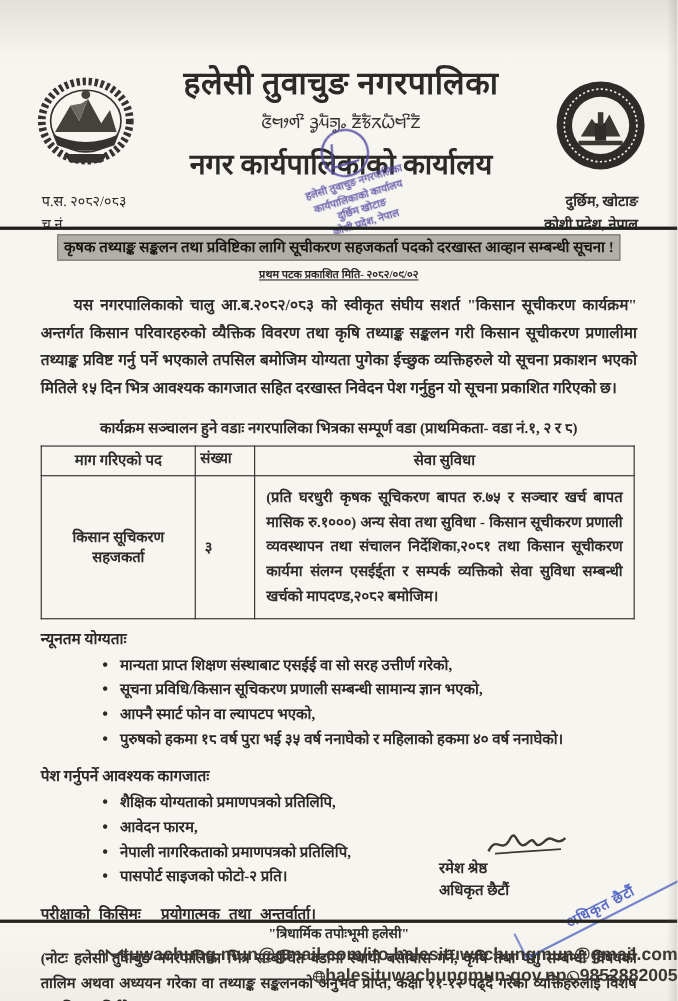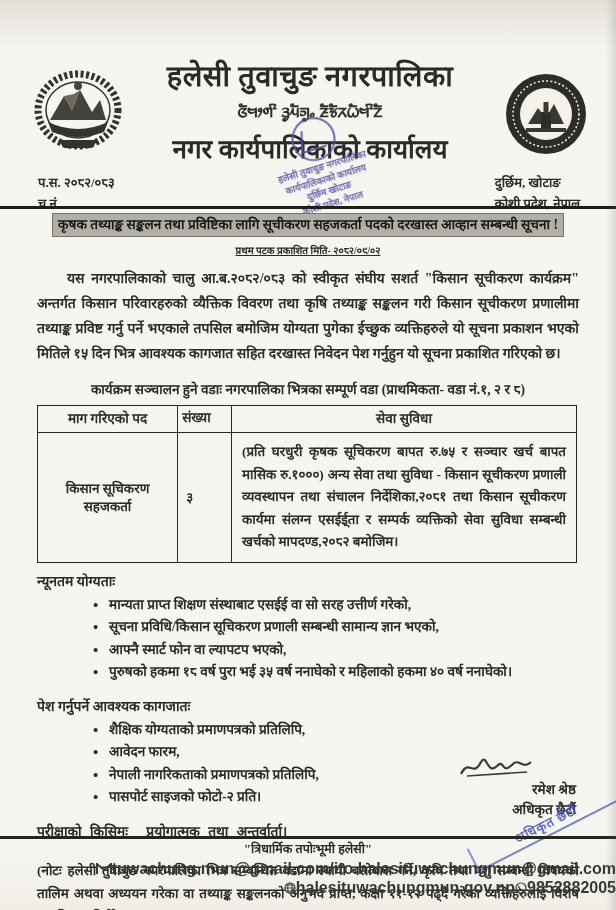--- a/index.html
+++ b/index.html
@@ -22,28 +22,28 @@
   }
   .page::before{ 
     content:"";position:absolute;top:0;left:0;right:0;height:48px;
     background:linear-gradient(180deg,rgba(120,116,110,.10),rgba(120,116,110,0));
     pointer-events:none;
   }
 
   
   .head-center{position:absolute;top:56px;left:120px;width:380px;text-align:center;}
   .muni-name{font-size:29px;font-weight:700;line-height:40px;margin:0;letter-spacing:.5px;}
-  .kirat-line{font-size:19px;font-weight:700;line-height:30px;color:#33322e;}
+  .kirat-line{font-size:19px;font-weight:400;line-height:30px;color:#33322e;}
   .office-name{font-size:26px;font-weight:700;line-height:40px;margin:4px 0 0 0;}
 
   .emblem-left{position:absolute;top:66px;left:34px;width:88px;height:100px;}
   .seal-right{position:absolute;top:72px;right:28px;width:84px;height:84px;}
 
-  .ref-block{position:absolute;top:172px;left:38px;font-size:13px;font-weight:700;line-height:21px;}
-  .loc-block{position:absolute;top:172px;right:36px;font-size:13px;font-weight:700;line-height:21px;}
+  .ref-block{position:absolute;top:172px;left:38px;font-size:13px;font-weight:400;line-height:21px;}
+  .loc-block{position:absolute;top:172px;right:36px;font-size:13px;font-weight:700;line-height:21px;text-align:right;}
 
   
   .round-stamp{
     position:absolute;top:116px;left:246px;width:150px;text-align:center;
     transform:rotate(-17deg);color:#5a4da3;opacity:.88;pointer-events:none;
     filter:blur(.2px);
   }
   .round-stamp .stamp-circle{
     width:40px;height:40px;border:2.5px solid #5a4da3;border-radius:50%;
     margin:0 auto 1px auto;position:relative;overflow:hidden;
@@ -95,21 +95,21 @@
     font-size:13.6px;font-weight:600;line-height:22.5px;position:relative;padding-left:16px;
   }
   ul.dotlist li::before{
     content:"\2022";position:absolute;left:0;top:0;font-size:15px;color:#2b2a26;
   }
   .exam-line{margin-top:14px;font-size:13.8px;font-weight:700;line-height:20px;font-family:Liberation Mono, monospace;}
   .exam-line .exam-value{margin-left:10px;}
   .notes{margin-top:16px;font-size:13.4px;font-weight:700;line-height:23px;text-align:justify;color:#2d2c28;}
 
   
-  .signature{position:absolute;top:752px;right:40px;width:160px;text-align:right;}
+  .signature{position:absolute;top:752px;right:57px;width:160px;text-align:left;}
   .signature svg{display:block;margin:0 auto -2px auto;}
   .sig-name{font-size:13.6px;font-weight:700;line-height:19px;}
   .sig-post{font-size:13.6px;font-weight:700;line-height:21px;}
   .officer-stamp{
     position:absolute;top:812px;right:-6px;width:140px;
     transform:rotate(-27deg);
     color:rgba(62,84,190,.85);font-size:13px;font-weight:700;letter-spacing:1px;
     border-bottom:2px solid rgba(62,84,190,.7);
     border-left:2px solid rgba(62,84,190,.6);
     padding:4px 6px 2px 10px;text-align:center;white-space:nowrap;

